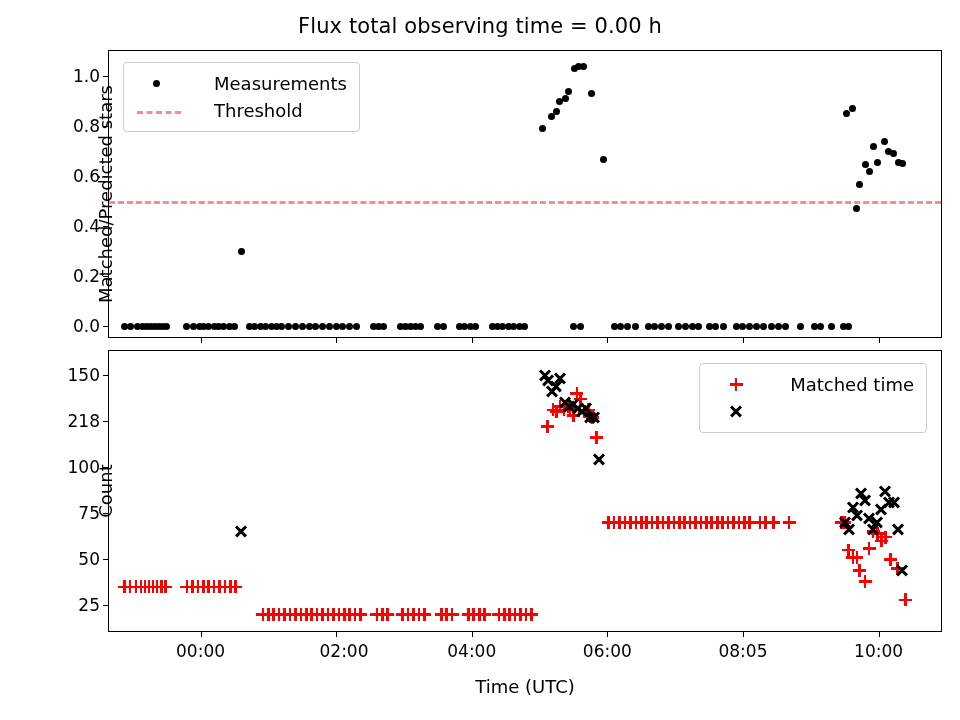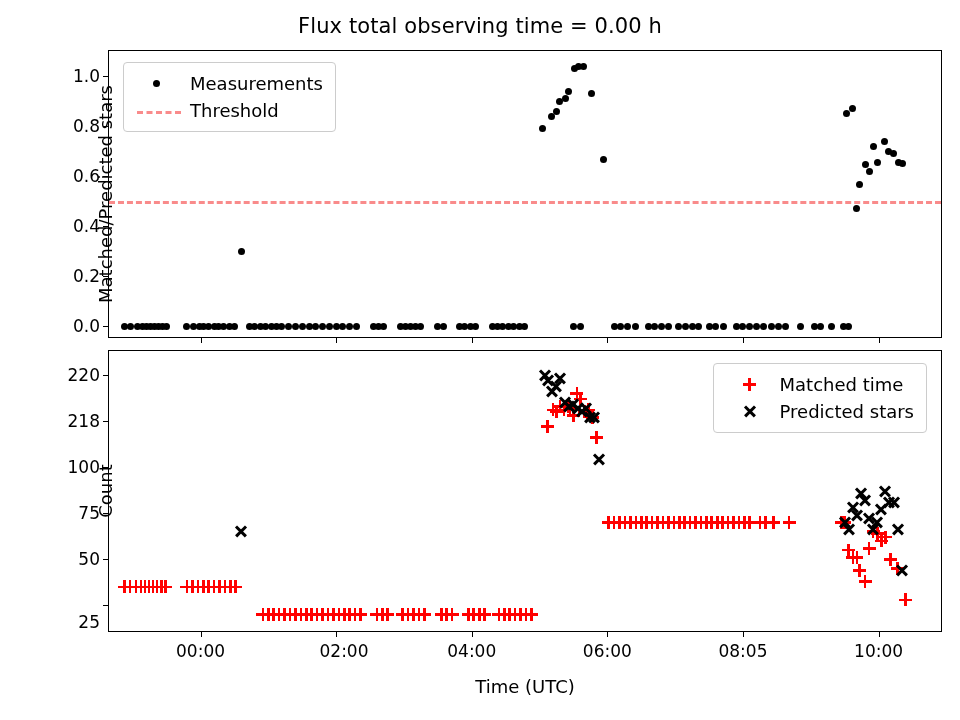--- a/index.html
+++ b/index.html
@@ -185,20 +185,21 @@
   .legend-sym {
     position: relative;
     width: 52px;
     height: 22px;
     flex: 0 0 52px;
   }
   .legend-text {
     font-size: 18px;
     white-space: nowrap;
     padding-left: 4px;
+    margin-left: 24px;
   }
   .sym-dot {
     position: absolute;
     left: 22px; top: 50%;
     width: 7px; height: 7px;
     margin-left: -3.5px; margin-top: -3.5px;
     border-radius: 50%;
     background: #000;
   }
   .sym-dash {
@@ -391,31 +392,31 @@
           </span>
         <span class="legend-text">Threshold</span>
       </div>
     </div>
   </div>
 
   <div class="axes" id="axes-bottom">
     <div class="ylabel" id="ylabel-bottom">Count</div>
     <div id="ytick-bottom-marks">
         <div class="ytick-mark" style="top: 254.353px;"></div>
-        <div class="ytick-label" style="top: 254.353px; margin-top: 17px;">25</div>
+        <div class="ytick-label" style="top: 254.353px;">25</div>
         <div class="ytick-mark" style="top: 208.275px;"></div>
         <div class="ytick-label" style="top: 208.275px;">50</div>
         <div class="ytick-mark" style="top: 162.196px;"></div>
         <div class="ytick-label" style="top: 162.196px;">75</div>
         <div class="ytick-mark" style="top: 116.118px;"></div>
         <div class="ytick-label" style="top: 116.118px;">100</div>
         <div class="ytick-mark" style="top: 70.0392px;"></div>
         <div class="ytick-label" style="top: 70.0392px;">218</div>
         <div class="ytick-mark" style="top: 23.9608px;"></div>
-        <div class="ytick-label" style="top: 23.9608px;">220</div>
+        <div class="ytick-label" style="top: 23.9608px;">150</div>
       </div>
     <div id="xtick-bottom-marks">
         <div class="xtick-mark" style="left: 91.5366px;"></div>
         <div class="xtick-label" style="left: 91.5366px;">00:00</div>
         <div class="xtick-mark" style="left: 227.146px;"></div>
         <div class="xtick-label" style="left: 235px;">02:00</div>
         <div class="xtick-mark" style="left: 362.756px;"></div>
         <div class="xtick-label" style="left: 362.756px;">04:00</div>
         <div class="xtick-mark" style="left: 498.366px;"></div>
         <div class="xtick-label" style="left: 498.366px;">06:00</div>
@@ -586,19 +587,18 @@
       <div class="legend-row">
         <span class="legend-sym">
             <span class="pt-plus sym-plus"></span>
           </span>
         <span class="legend-text">Matched time</span>
       </div>
       <div class="legend-row">
         <span class="legend-sym">
             <span class="pt-cross sym-cross"></span>
           </span>
-        <span class="legend-text">Predicted stars</span>
       </div>
     </div>
   </div>
 
   <div id="xlabel">Time (UTC)</div>
 </div>
 
 </body></html>

